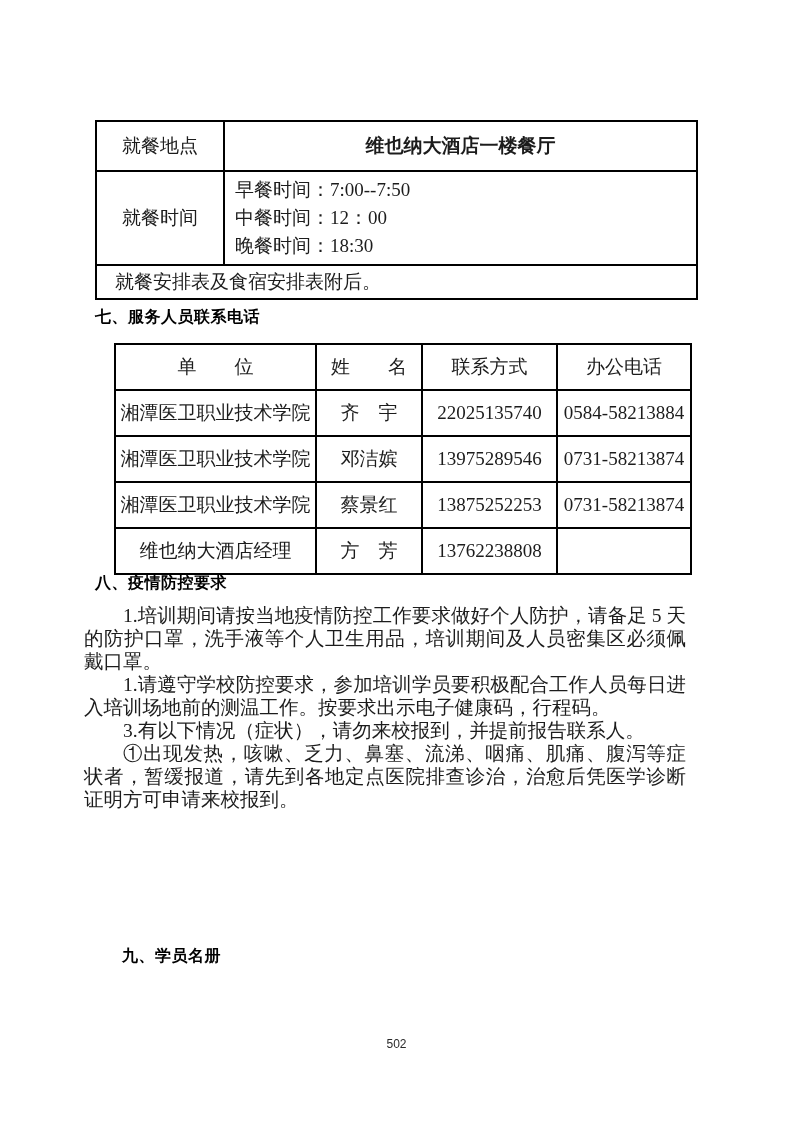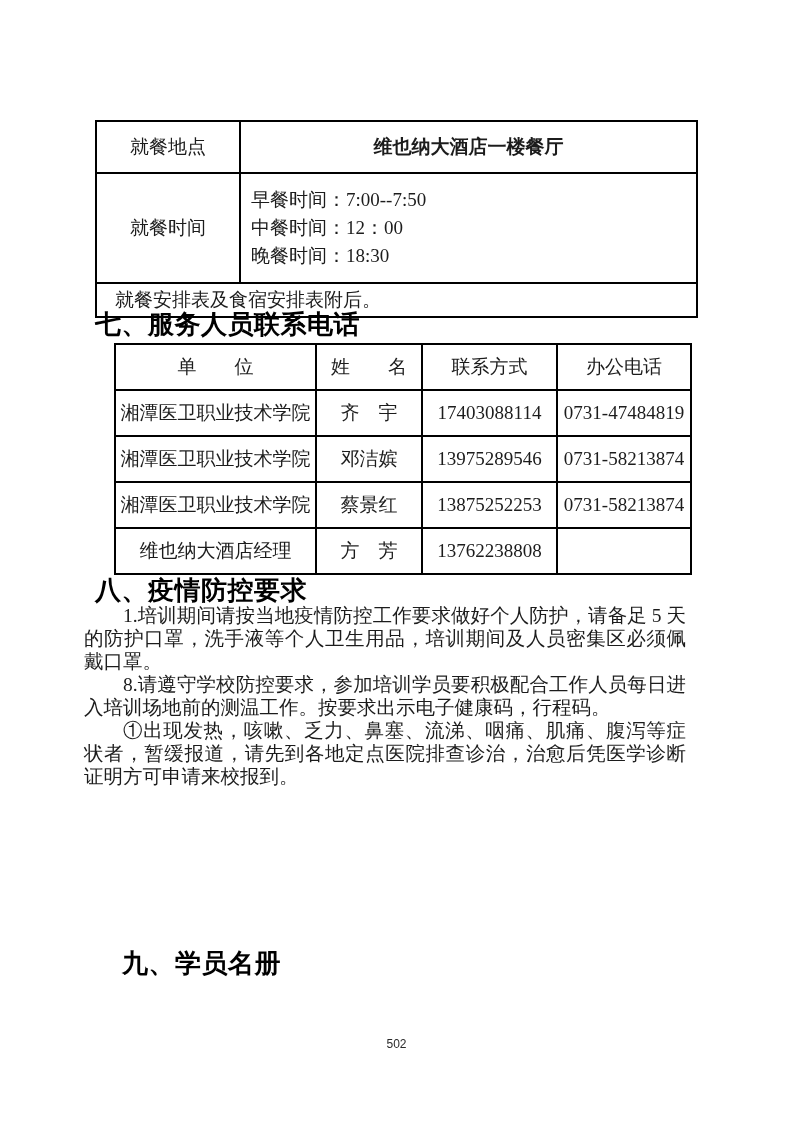--- a/index.html
+++ b/index.html
@@ -5,42 +5,42 @@
   html,body{margin:0;padding:0;background:#ffffff;}
   .page{
     position:relative;width:793px;height:1122px;background:#ffffff;overflow:hidden;
     font-family:"Liberation Serif","DejaVu Serif",serif;color:#1c1c1c;
   }
   table{border-collapse:collapse;position:absolute;table-layout:fixed;}
   td{border:2px solid #000;font-size:19px;color:#1c1c1c;overflow:hidden;}
 
   
   .t1{left:95px;top:120px;width:603px;}
-  .t1 td{text-align:center;vertical-align:middle;padding:12px;}
+  .t1 td{text-align:center;vertical-align:middle;padding:4px;}
   .t1 .c-label{width:118px;}
   .t1 .r-loc{height:50px;}
   .t1 .r-time{height:86px;}
   .t1 .r-note{height:34px;}
   .t1 .loc-value{font-weight:bold;}
   .t1 .time-cell{text-align:left;padding-left:10px;}
   .t1 .time-cell .tl{line-height:28px;white-space:nowrap;}
   .t1 .note-cell{text-align:left;vertical-align:top;padding:3px 6px 0 18px;}
 
   
   .t2{left:114px;top:343px;width:568px;padding-left:47px;}
   .t2 td{text-align:center;vertical-align:middle;height:44px;padding:0;}
   .t2 .c0{width:199px;}
   .t2 .c1{width:104px;}
   .t2 .c2{width:133px;}
   .t2 .c3{width:132px;}
 
   
   .sec-title{
     position:absolute;font-family:"Liberation Sans","DejaVu Sans",sans-serif;
-    font-weight:bold;font-size:26px;color:#000;white-space:nowrap;letter-spacing:0.5px;
+    font-weight:bold;font-size:16px;color:#000;white-space:nowrap;letter-spacing:0.5px;
   }
   .h7{left:95px;top:307px;}
   .h8{left:95px;top:573px;}
   .h9{left:122px;top:946px;}
 
   
   .body-text{
     position:absolute;left:84px;top:604px;width:602px;
     font-size:19.5px;line-height:23px;text-align:justify;color:#1c1c1c;
   }
@@ -83,22 +83,22 @@
     <tbody>
         <tr>
       <td class="c0">单　　位</td>
       <td class="c1">姓　　名</td>
       <td class="c2">联系方式</td>
       <td class="c3">办公电话</td>
     </tr>
     <tr>
       <td class="c0">湘潭医卫职业技术学院</td>
       <td class="c1">齐　宇</td>
-      <td class="c2">17403088114</td>
-      <td class="c3">0731-47484819</td>
+      <td class="c2">22025135740</td>
+      <td class="c3">0584-58213884</td>
     </tr>
     <tr>
       <td class="c0">湘潭医卫职业技术学院</td>
       <td class="c1">邓洁嫔</td>
       <td class="c2">13975289546</td>
       <td class="c3">0731-58213874</td>
     </tr>
     <tr>
       <td class="c0">湘潭医卫职业技术学院</td>
       <td class="c1">蔡景红</td>
@@ -111,21 +111,22 @@
       <td class="c2">13762238808</td>
       <td class="c3"></td>
     </tr>
   </tbody>
     </table>
 
   <div class="sec-title h8">八、疫情防控要求</div>
 
   <div class="body-text">
     <p>1.培训期间请按当地疫情防控工作要求做好个人防护，请备足 5 天的防护口罩，洗手液等个人卫生用品，培训期间及人员密集区必须佩戴口罩。</p>
-    <p>8.请遵守学校防控要求，参加培训学员要积极配合工作人员每日进入培训场地前的测温工作。按要求出示电子健康码，行程码。</p>
+    <p>1.请遵守学校防控要求，参加培训学员要积极配合工作人员每日进入培训场地前的测温工作。按要求出示电子健康码，行程码。</p>
+    <p>3.有以下情况（症状），请勿来校报到，并提前报告联系人。</p>
     <p>①出现发热，咳嗽、乏力、鼻塞、流涕、咽痛、肌痛、腹泻等症状者，暂缓报道，请先到各地定点医院排查诊治，治愈后凭医学诊断证明方可申请来校报到。</p>
   </div>
 
   <div class="sec-title h9">九、学员名册</div>
 
   <div class="page-num">502</div>
 
 </div>
 
 </body></html>

